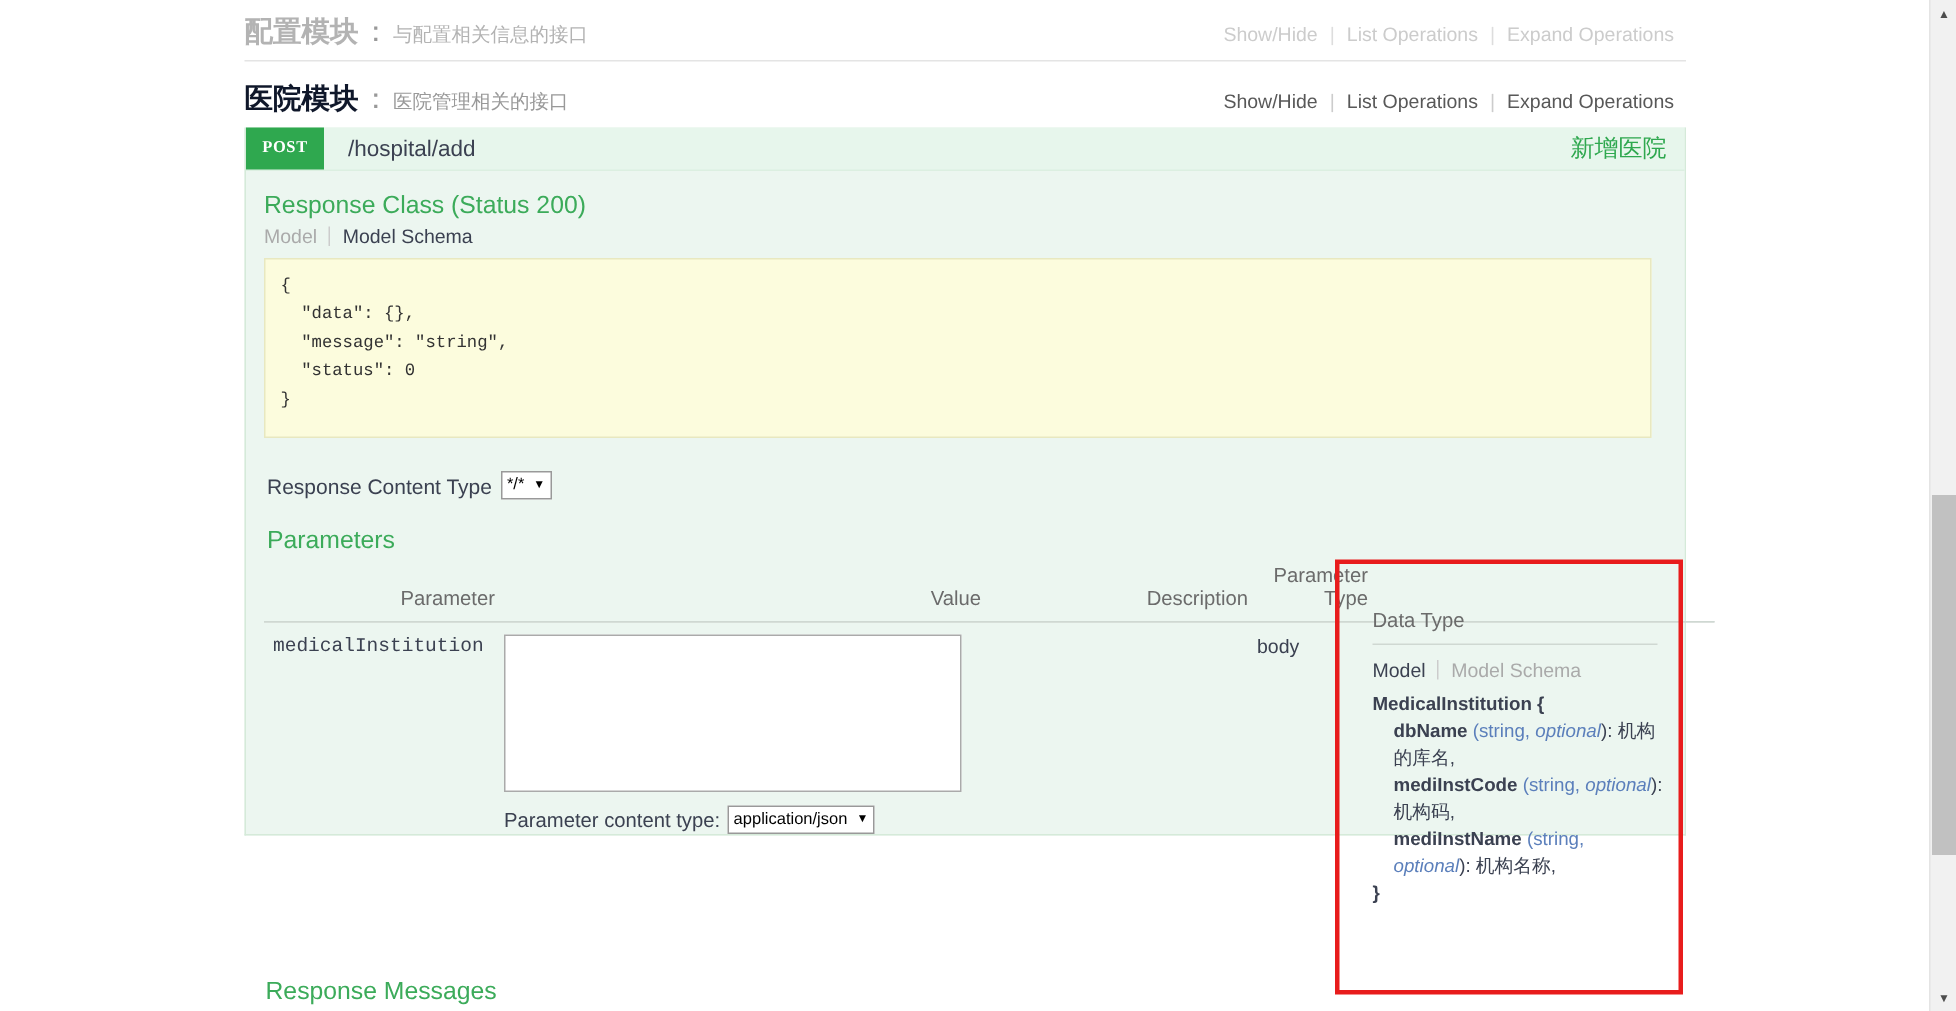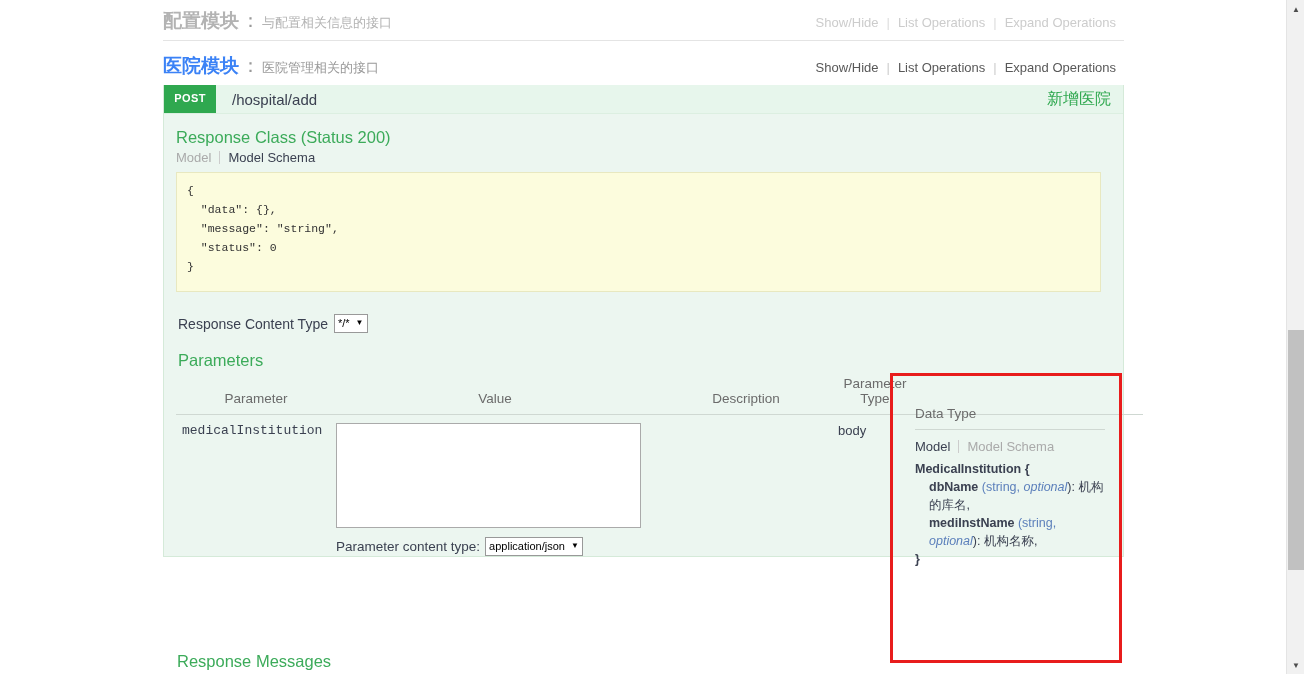--- a/index.html
+++ b/index.html
@@ -36,21 +36,21 @@
     align-items: baseline;
     justify-content: space-between;
     padding: 0 0 6px 0;
   }
   .resource-title {
     font-size: 19px;
     font-weight: bold;
     letter-spacing: 0px;
   }
   .resource-title .name { color: #b3b3b3; }
-  .resource-title.active .name { color: #3b82f6; }
+  .resource-title.active .name { color: #0f172a; }
   .resource-title .colon { color: #999; font-weight: normal; padding: 0 2px; }
   .resource-title .desc {
     color: #b3b3b3;
     font-weight: normal;
     font-size: 13px;
   }
   .resource-title.active .desc { color: #999999; }
 
   .resource-ops {
     font-size: 13px;
@@ -98,20 +98,21 @@
     background: #2fa84f;
     color: #ffffff;
     font-size: 11px;
     font-weight: bold;
     letter-spacing: .4px;
     padding: 6px 0 7px 0;
     width: 52px;
     text-align: center;
     margin: 0;
     line-height: 15px;
+    font-family: Liberation Serif, serif;
   }
   .op-path {
     font-size: 15px;
     color: #3b4151;
     padding-left: 16px;
     flex: 1 1 auto;
   }
   .op-summary {
     color: #2fa84f;
     font-size: 16px;
@@ -193,21 +194,21 @@
     margin: 18px 0 6px 2px;
   }
 
   
   .ptable {
     width: 100%;
     border-collapse: collapse;
     table-layout: fixed;
   }
   .ptable th {
-    text-align: center;
+    text-align: right;
     font-weight: normal;
     color: #6b6b6b;
     font-size: 13.5px;
     padding: 0 0 8px 6px;
     border-bottom: 1px solid #cfd8d2;
     vertical-align: bottom;
   }
   .ptable td {
     vertical-align: top;
     padding: 8px 0 0 6px;
@@ -430,20 +431,24 @@
         <span class="tab">Model</span><span class="divider"></span><span class="tab inactive">Model Schema</span>
       </div>
       <div class="schema-sig">
         <div class="brace">MedicalInstitution {</div>
 
         <div class="prop-row">
           <span class="prop">dbName</span>
           <span class="type">(<span>string</span><span>, </span><em class="opt">optional</em></span><span class="cn">): 机构的库名,</span>
         </div>
 
+        <div class="prop-row">
+          <span class="prop">mediInstCode</span>
+          <span class="type">(<span>string</span><span>, </span><em class="opt">optional</em></span><span class="cn">): 机构码,</span>
+        </div>
 
         <div class="prop-row">
           <span class="prop">mediInstName</span>
           <span class="type">(<span>string</span><span>, </span><em class="opt">optional</em></span><span class="cn">): 机构名称,</span>
         </div>
 
 
         <div class="brace">}</div>
       </div>
     </div>

